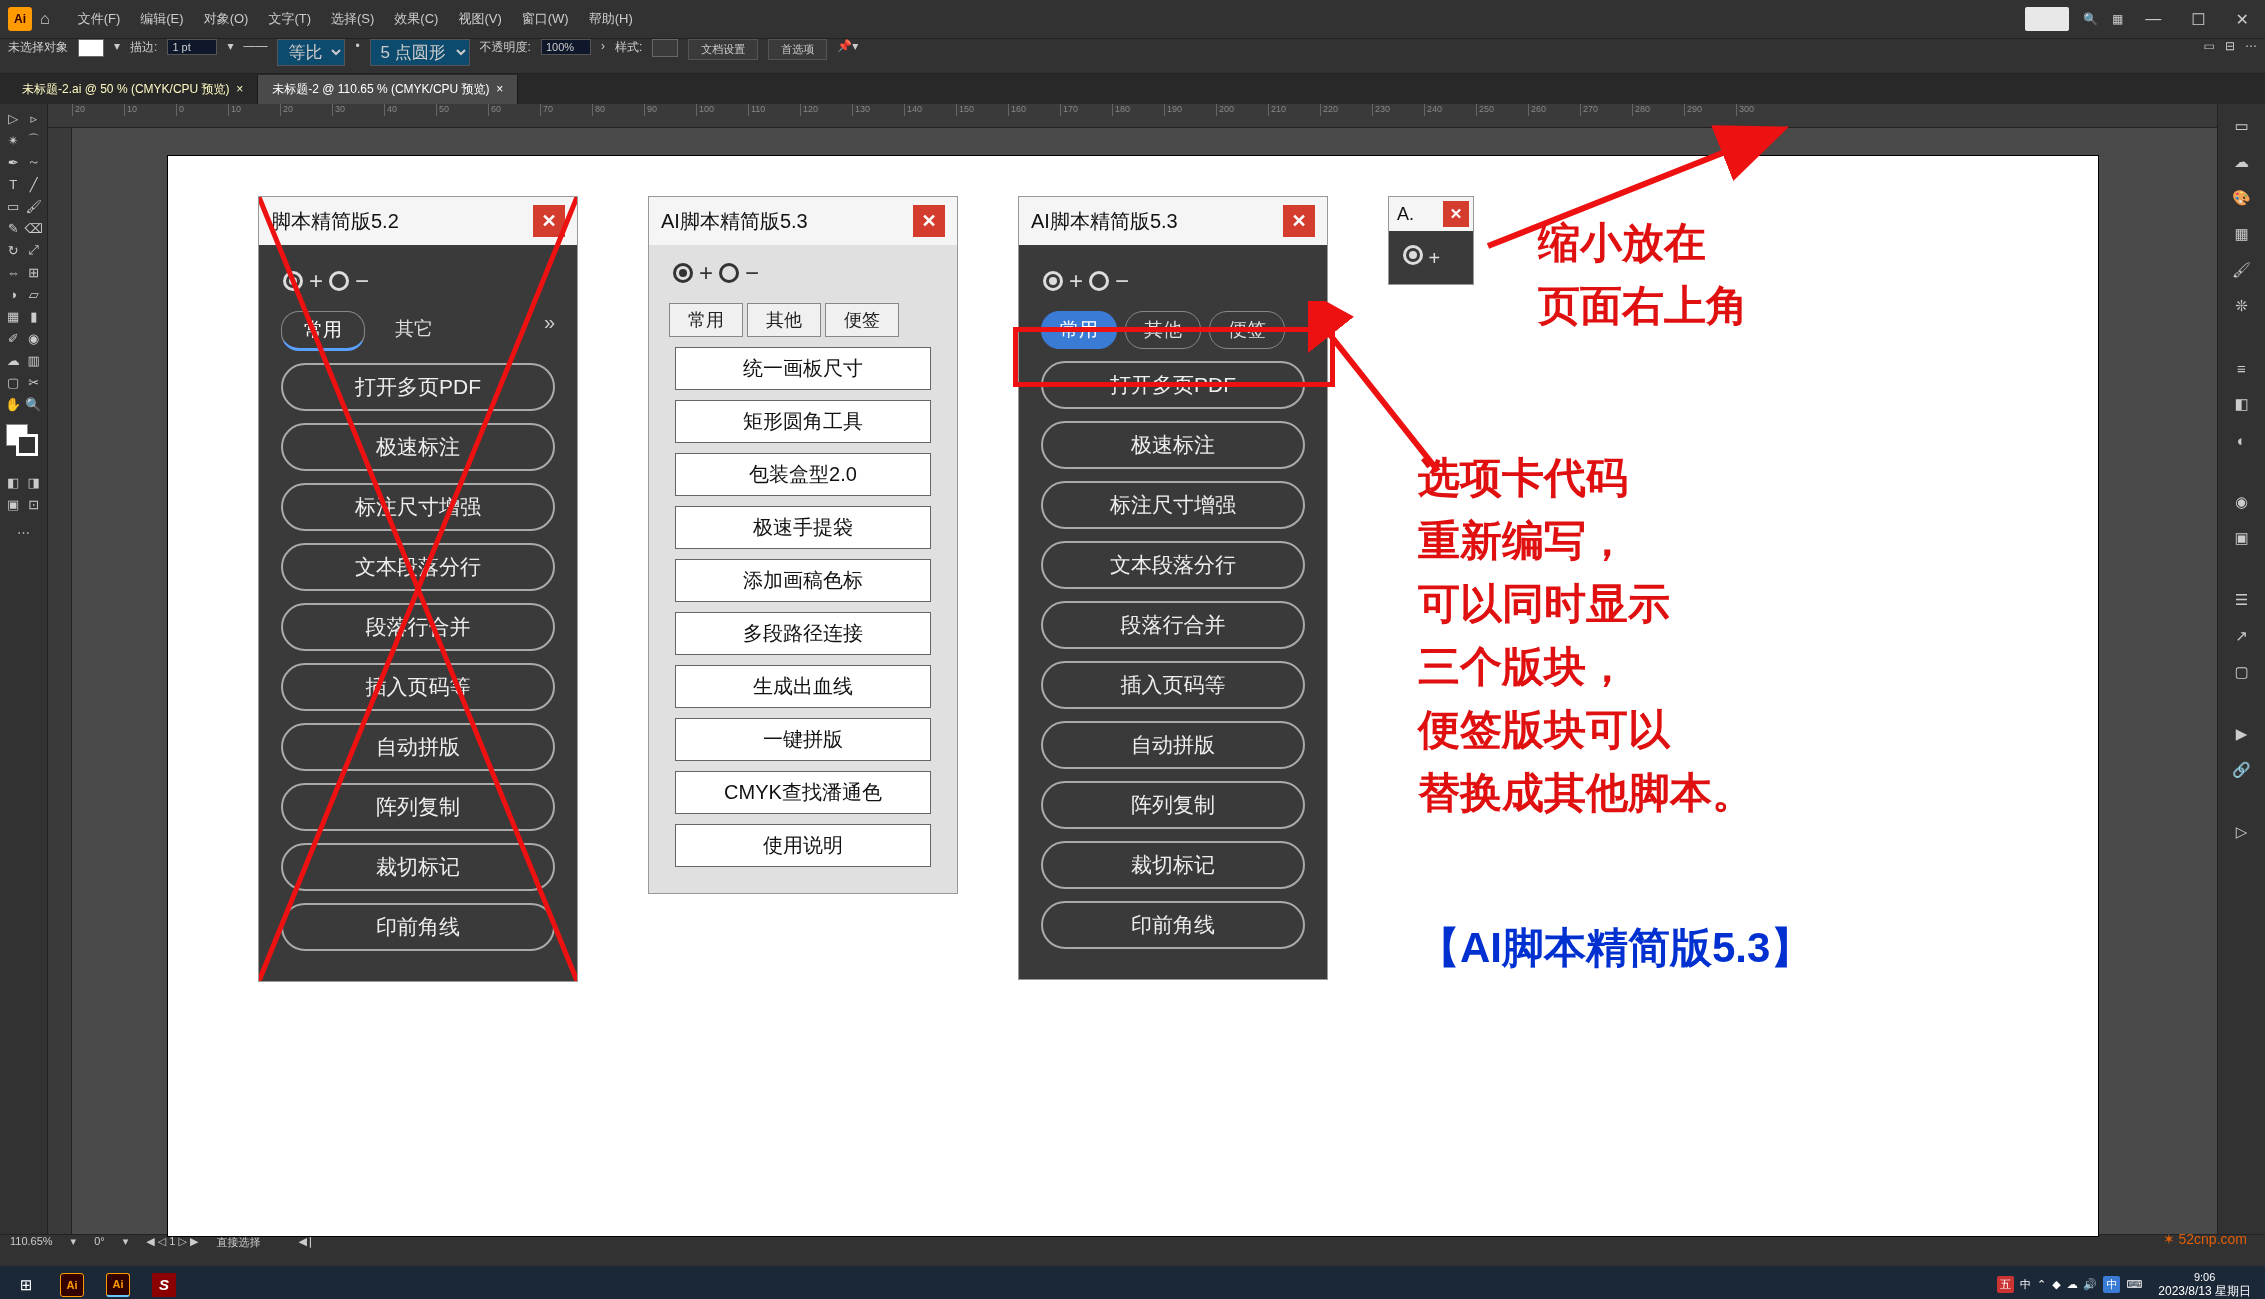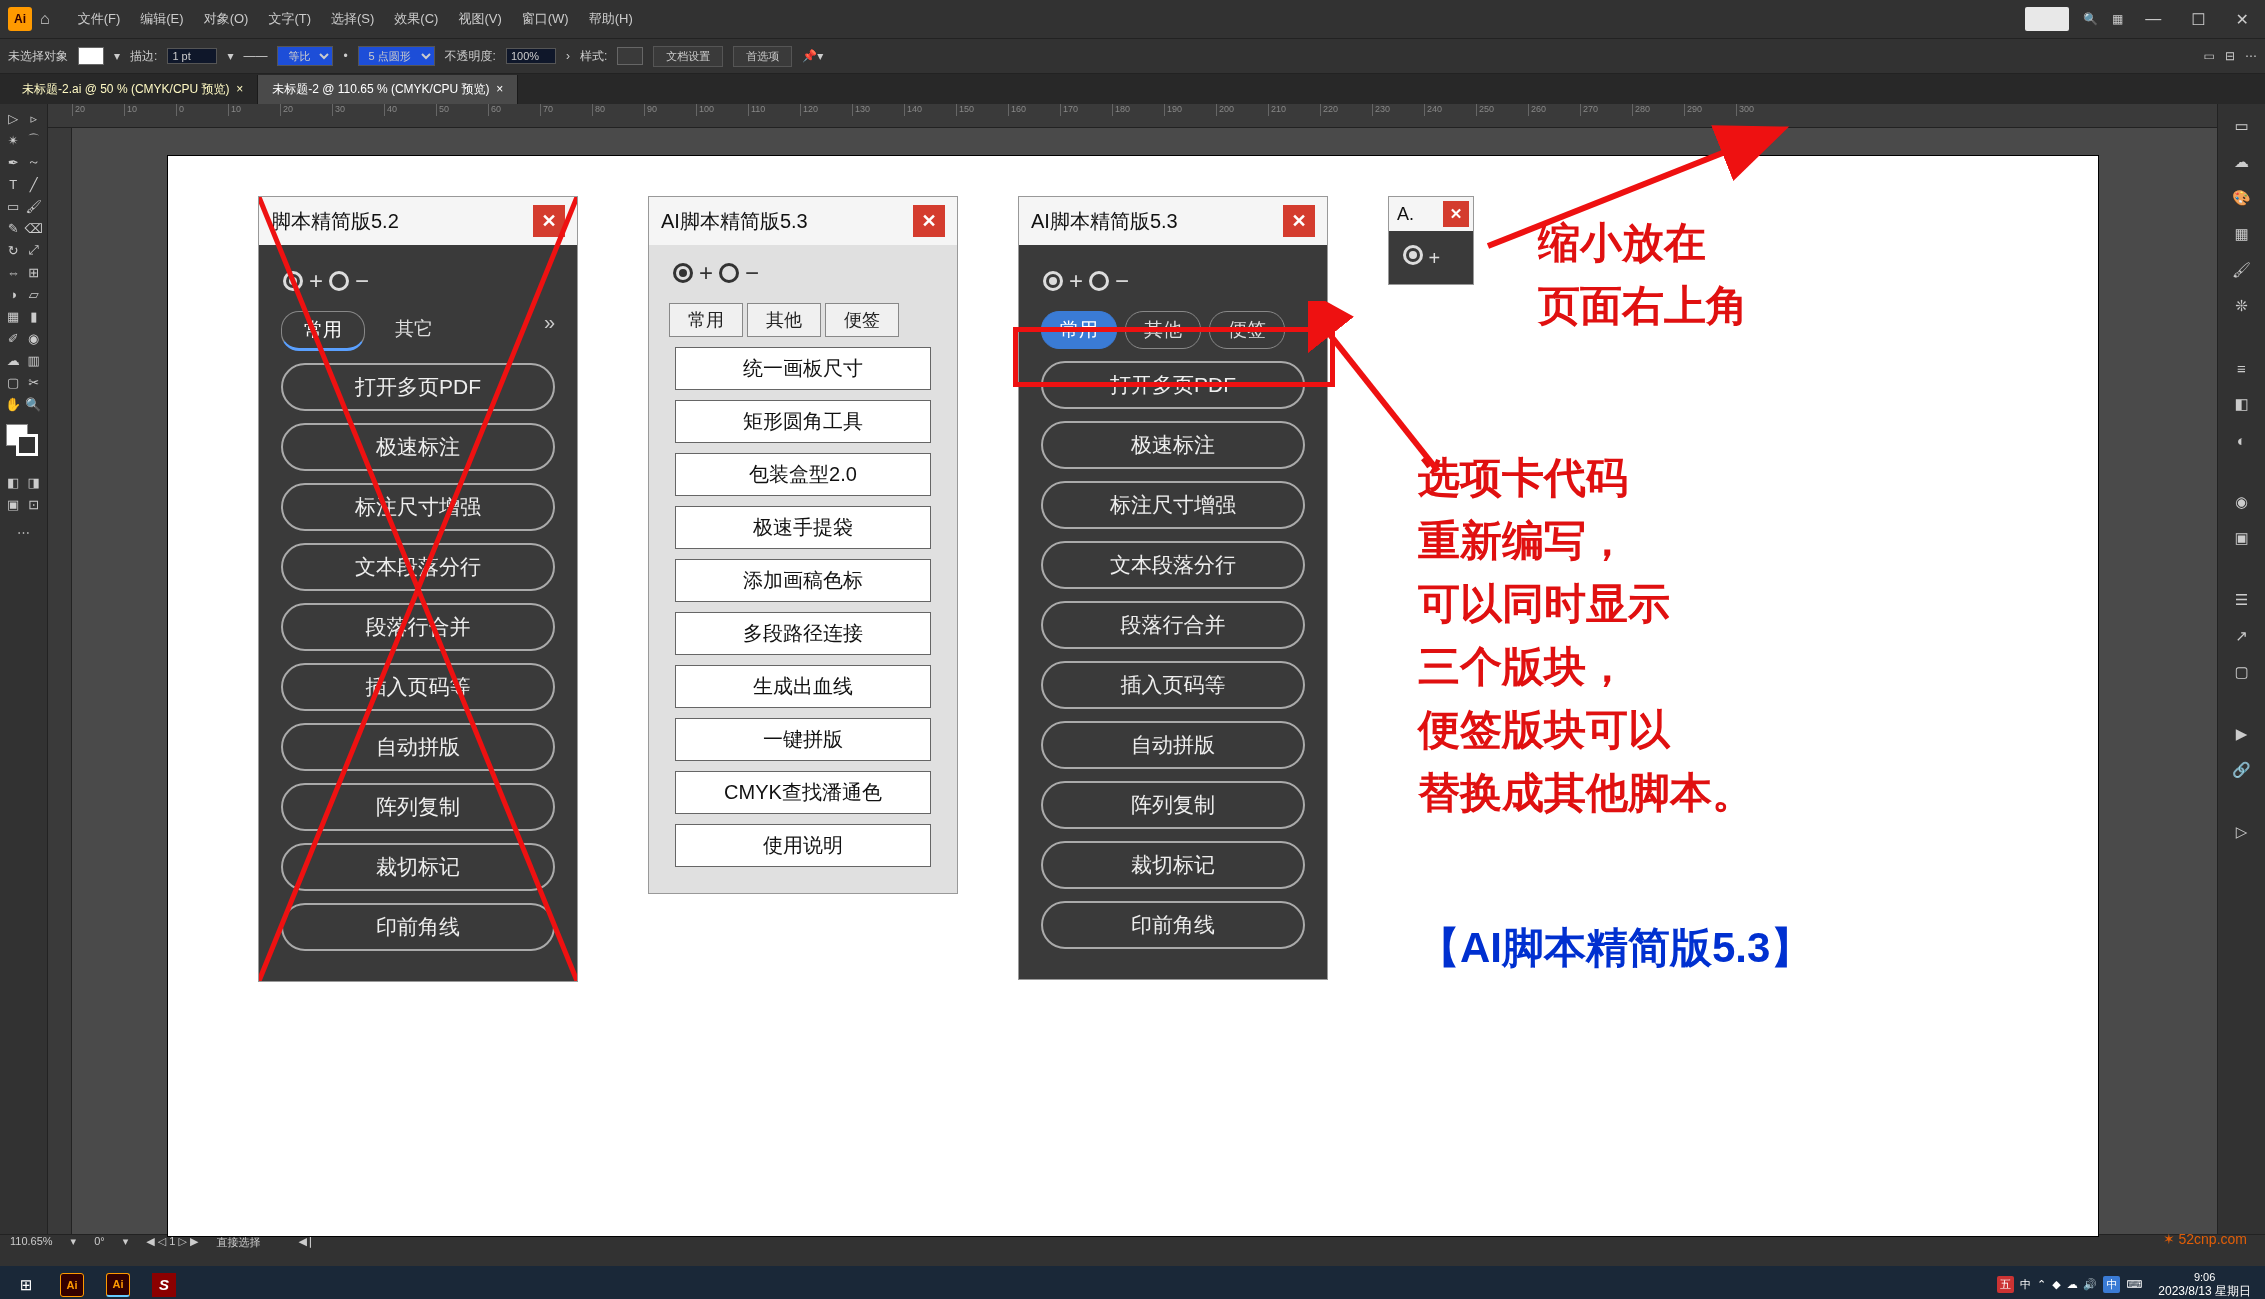--- a/index.html
+++ b/index.html
@@ -4,22 +4,22 @@
 <style>
 *{margin:0;padding:0;box-sizing:border-box;font-family:"Microsoft YaHei",Arial,sans-serif}
 body{background:#323232;color:#ccc;font-size:12px;width:2265px;height:1299px;overflow:hidden;position:relative}
 .topbar{height:38px;background:#323232;display:flex;align-items:center;padding:0 8px;gap:0}
 .ai-logo{width:24px;height:24px;background:#ff9a00;border-radius:3px;color:#330000;font-weight:bold;display:flex;align-items:center;justify-content:center;font-size:12px;margin-right:8px}
 .home-ico{font-size:16px;margin-right:18px}
 .menu-item{padding:0 10px;font-size:13px;cursor:pointer}
 .top-right{margin-left:auto;display:flex;align-items:center;gap:14px}
 .search-box{width:44px;height:24px;background:#e8e8e8;border-radius:2px}
 .win-btn{font-size:16px;padding:0 8px}
-.optbar{height:36px;background:#323232;display:flex;align-items:center;padding:0 8px;gap:10px;border-top:1px solid #222;border-bottom:1px solid #222;font-size:12px}
-.ob-sel{background:#1d4ed8;border:1px solid #555;color:#ccc;padding:2px 6px;font-size:11px}
+.optbar{height:36px;background:#323232;display:flex;align-items:flex-start;padding:0 8px;gap:10px;border-top:1px solid #222;border-bottom:1px solid #222;font-size:12px}
+.ob-sel{background:#0c4a6e;border:1px solid #555;color:#ccc;padding:2px 6px;font-size:17px}
 .ob-swatch{width:26px;height:18px;background:#fff;border:1px solid #666}
 .ob-swatch.dark{background:#3a3a3a}
 .ob-num{background:#0f172a;border:1px solid #555;color:#ccc;width:50px;padding:1px 4px;font-size:11px}
 .ob-btn{background:#3a3a3a;border:1px solid #555;padding:2px 12px;color:#ccc;font-size:11px}
 .tabbar{height:30px;background:#282828;display:flex;align-items:center;padding-left:8px;font-size:12px}
 .tab{padding:6px 14px;color:#fef9c3;border-right:1px solid #1a1a1a}
 .tab.active{background:#4a4a4a;color:#fff}
 .workarea{display:flex;height:1130px}
 .tools{width:48px;background:#323232;border-right:1px solid #222;display:flex;flex-direction:column;padding:4px;gap:2px}
 .tool-row{display:flex;gap:2px}

